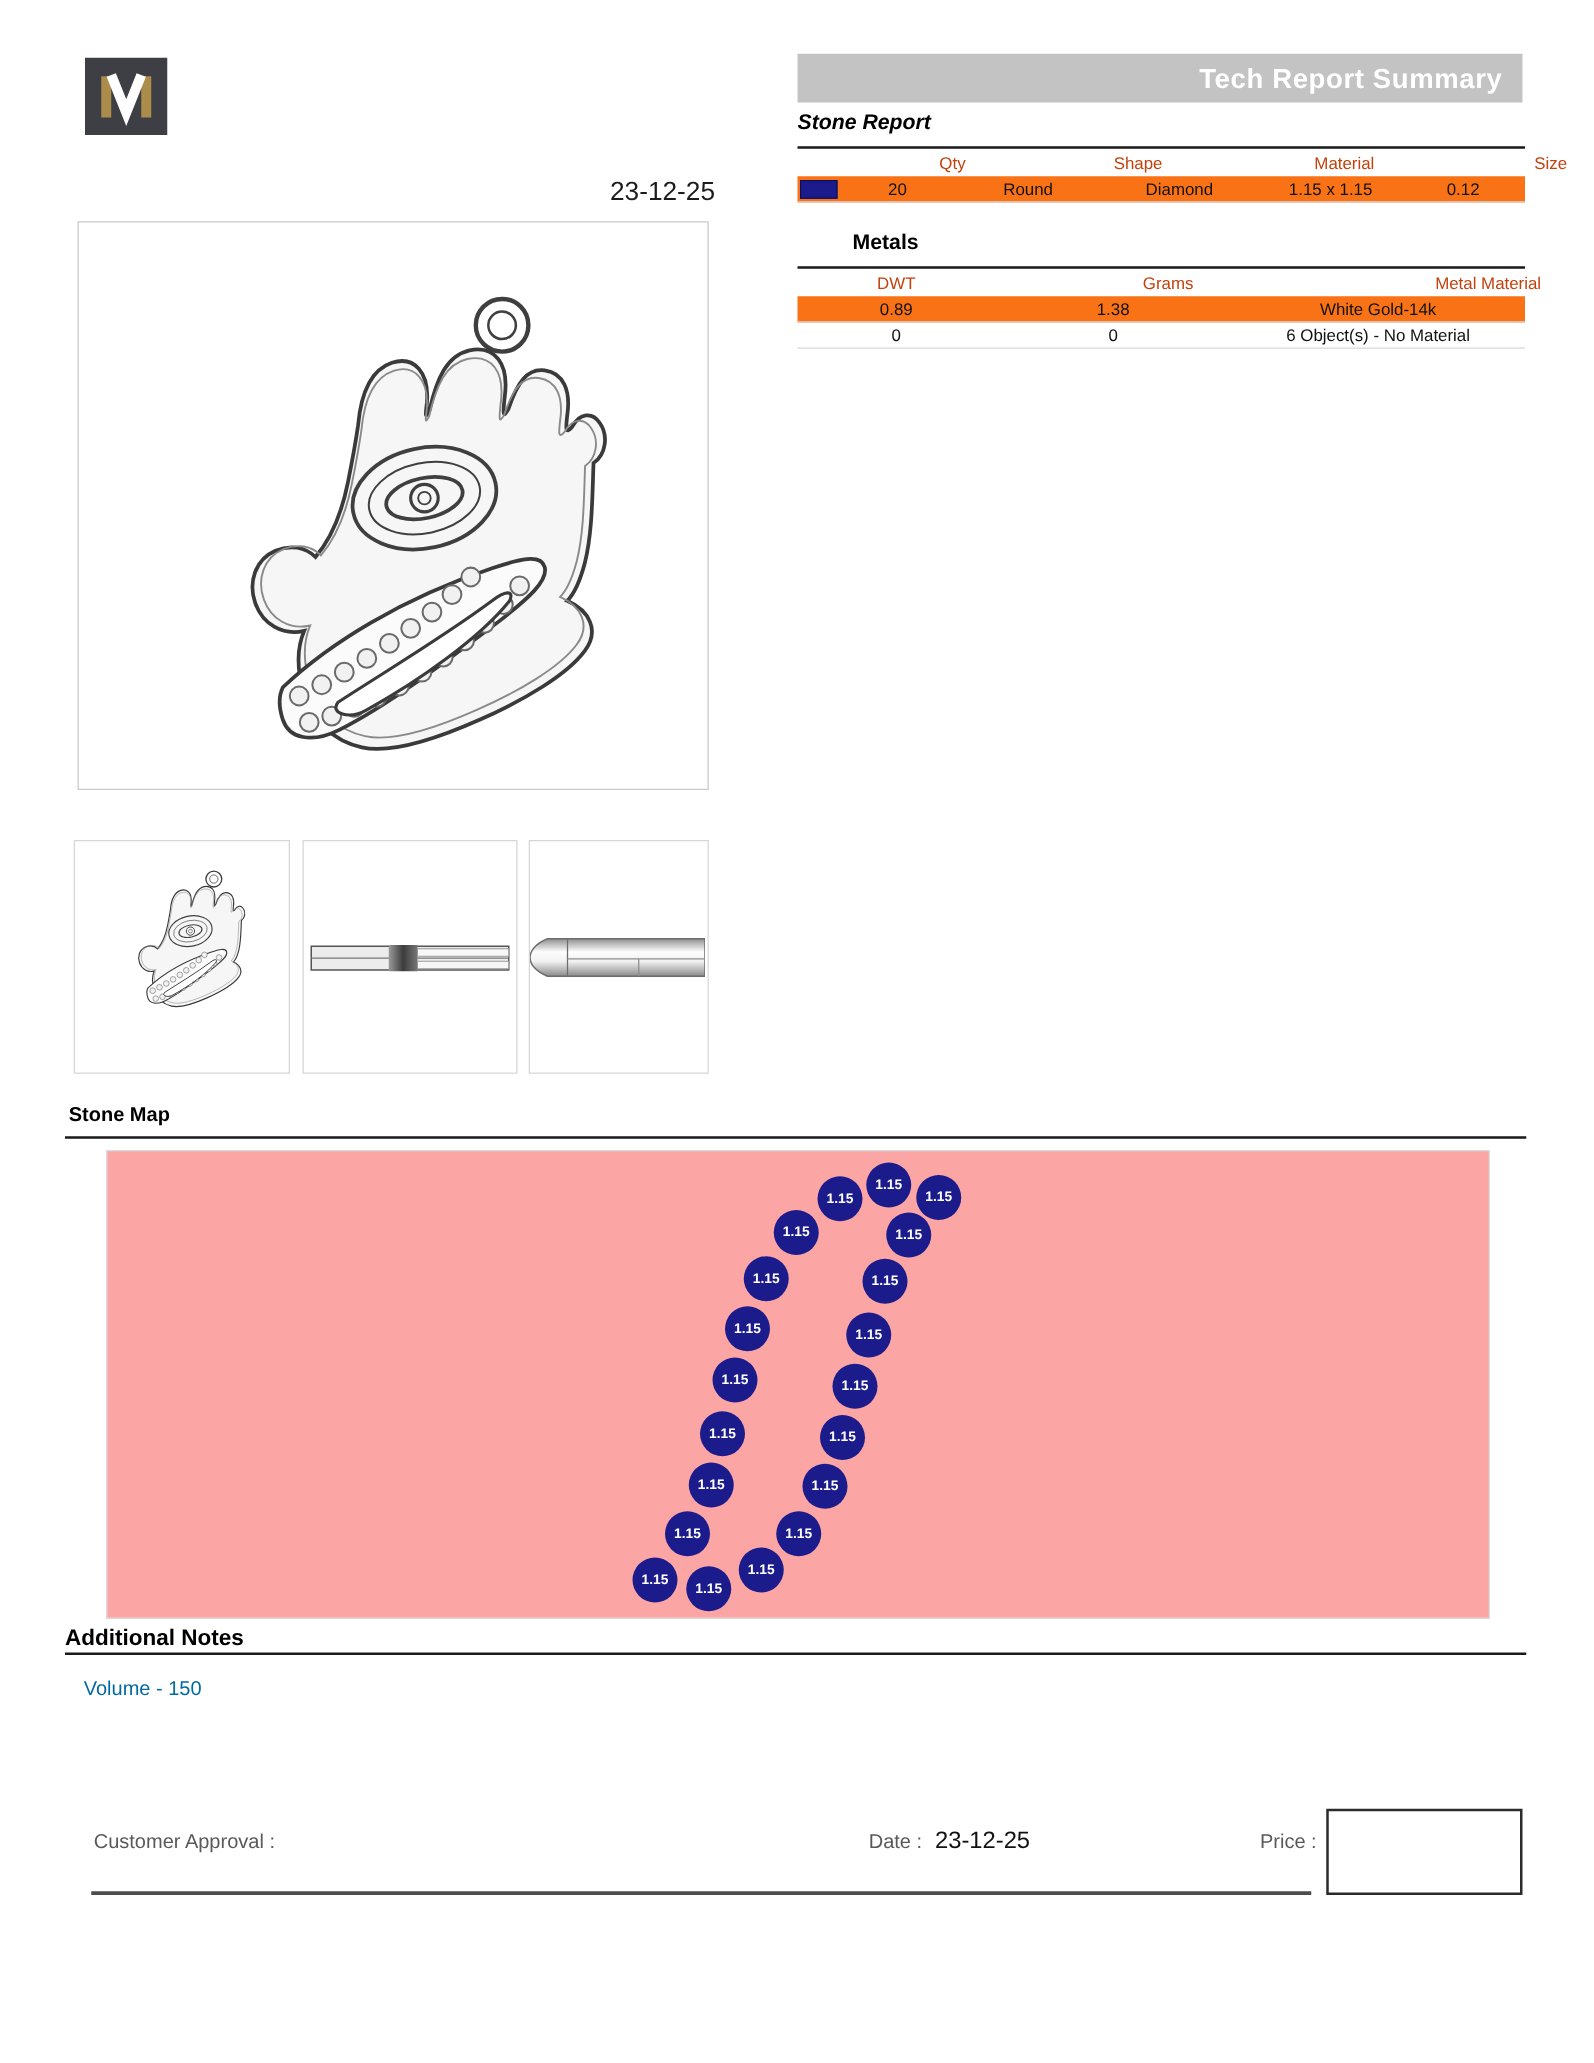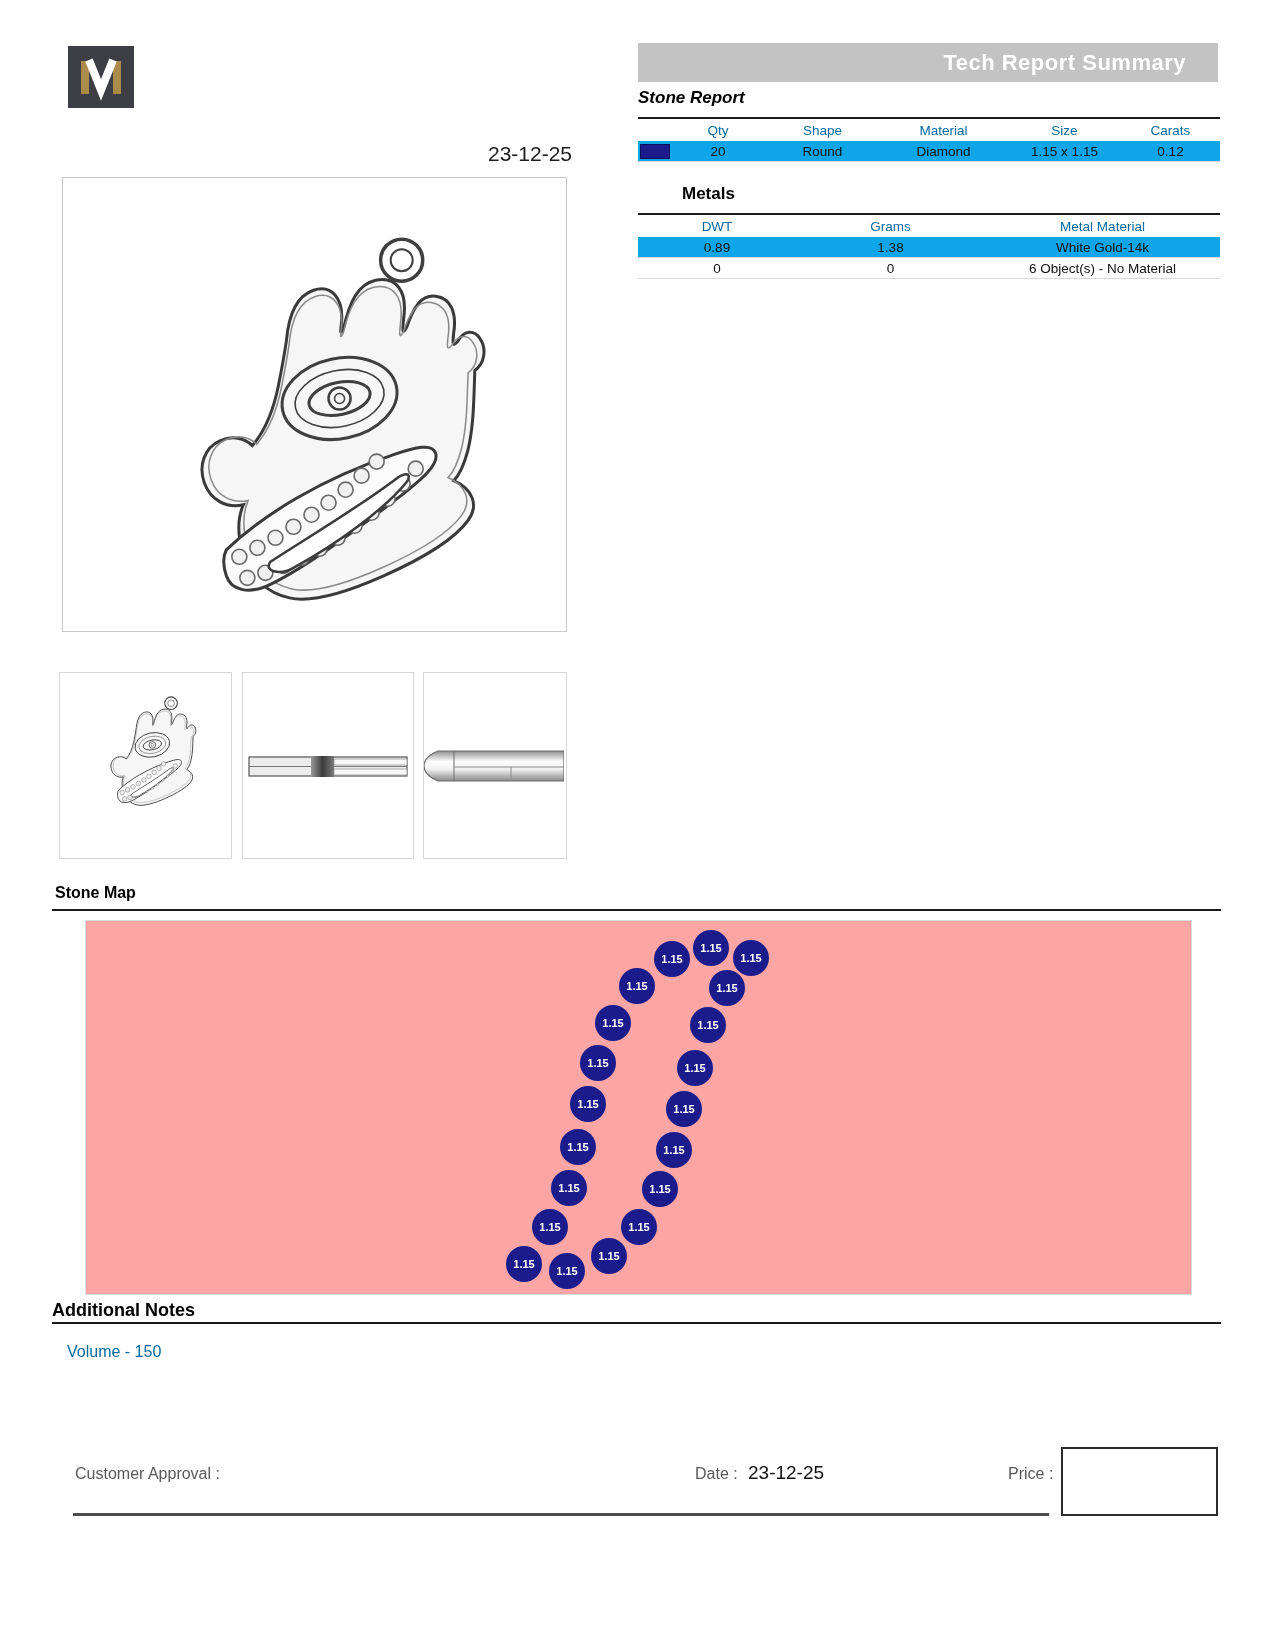--- a/index.html
+++ b/index.html
@@ -17,42 +17,42 @@
   .imgbox{position:absolute;border:1px solid #c9c9c9;background:#fff;}
   .main-image{left:62px;top:177px;width:503px;height:453px;}
   .thumb1{left:59px;top:672px;width:171px;height:185px;border-color:#d6d6d6;}
   .thumb2{left:242px;top:672px;width:170px;height:185px;border-color:#d6d6d6;}
   .thumb3{left:423px;top:672px;width:142px;height:185px;border-color:#d6d6d6;}
   .imgbox svg{display:block;}
 
   
   .banner{position:absolute;left:638px;top:43px;width:580px;height:39px;background:#c3c3c3;
           color:#ffffff;font-weight:bold;font-size:22px;line-height:39px;text-align:right;
-          padding-right:32px;box-sizing:border-box;letter-spacing:.5px;}
+          padding-right:16px;box-sizing:border-box;letter-spacing:.5px;}
 
   .sec-head{position:absolute;margin:0;font-size:17px;font-weight:bold;color:#000;}
   .sr-head{left:638px;top:88px;font-style:italic;}
   .metals-head{left:638px;top:184px;margin-left:44px;}
   .map-head{left:55px;top:884px;font-size:16px;}
   .notes-head{left:52px;top:1300px;font-size:18px;}
 
   .rule{position:absolute;background:#1a1a1a;height:2px;}
   .map-rule{left:52px;top:909px;width:1169px;}
   .notes-rule{left:52px;top:1322px;width:1169px;}
 
   
   .tbl{position:absolute;left:638px;width:582px;border-top:2px solid #1a1a1a;font-size:13.5px;}
   .sr-tbl{top:117px;}
   .metals-tbl{top:213px;}
   .trow{display:grid;align-items:center;text-align:center;height:20px;}
   .sr-tbl .trow{grid-template-columns:32px 96px 113px 129px 113px 99px;}
   .metals-tbl .trow{grid-template-columns:158px 189px 235px;}
-  .thead{color:#0369a1;height:22px;}
+  .thead{color:#c2410c;height:22px;gap:44px;}
   .tdata{border-bottom:1px solid #d8d8d8;color:#111;}
-  .shade{background:#0ea5e9;}
+  .shade{background:#f97316;}
   .swatch{width:30px;height:15px;margin-left:2px;border:1px solid #0e0e5e;box-sizing:border-box;}
 
   
   .map-box{position:absolute;left:85px;top:920px;width:1105px;height:373px;
            border:1px solid #dcdcdc;background:#fca5a5;}
   .stone{position:absolute;width:36px;height:36px;border-radius:50%;
          display:flex;align-items:center;justify-content:center;
          color:#fff;font-size:11px;font-weight:bold;}
 
   .note{position:absolute;left:67px;top:1343px;font-size:16px;color:#0369a1;}

